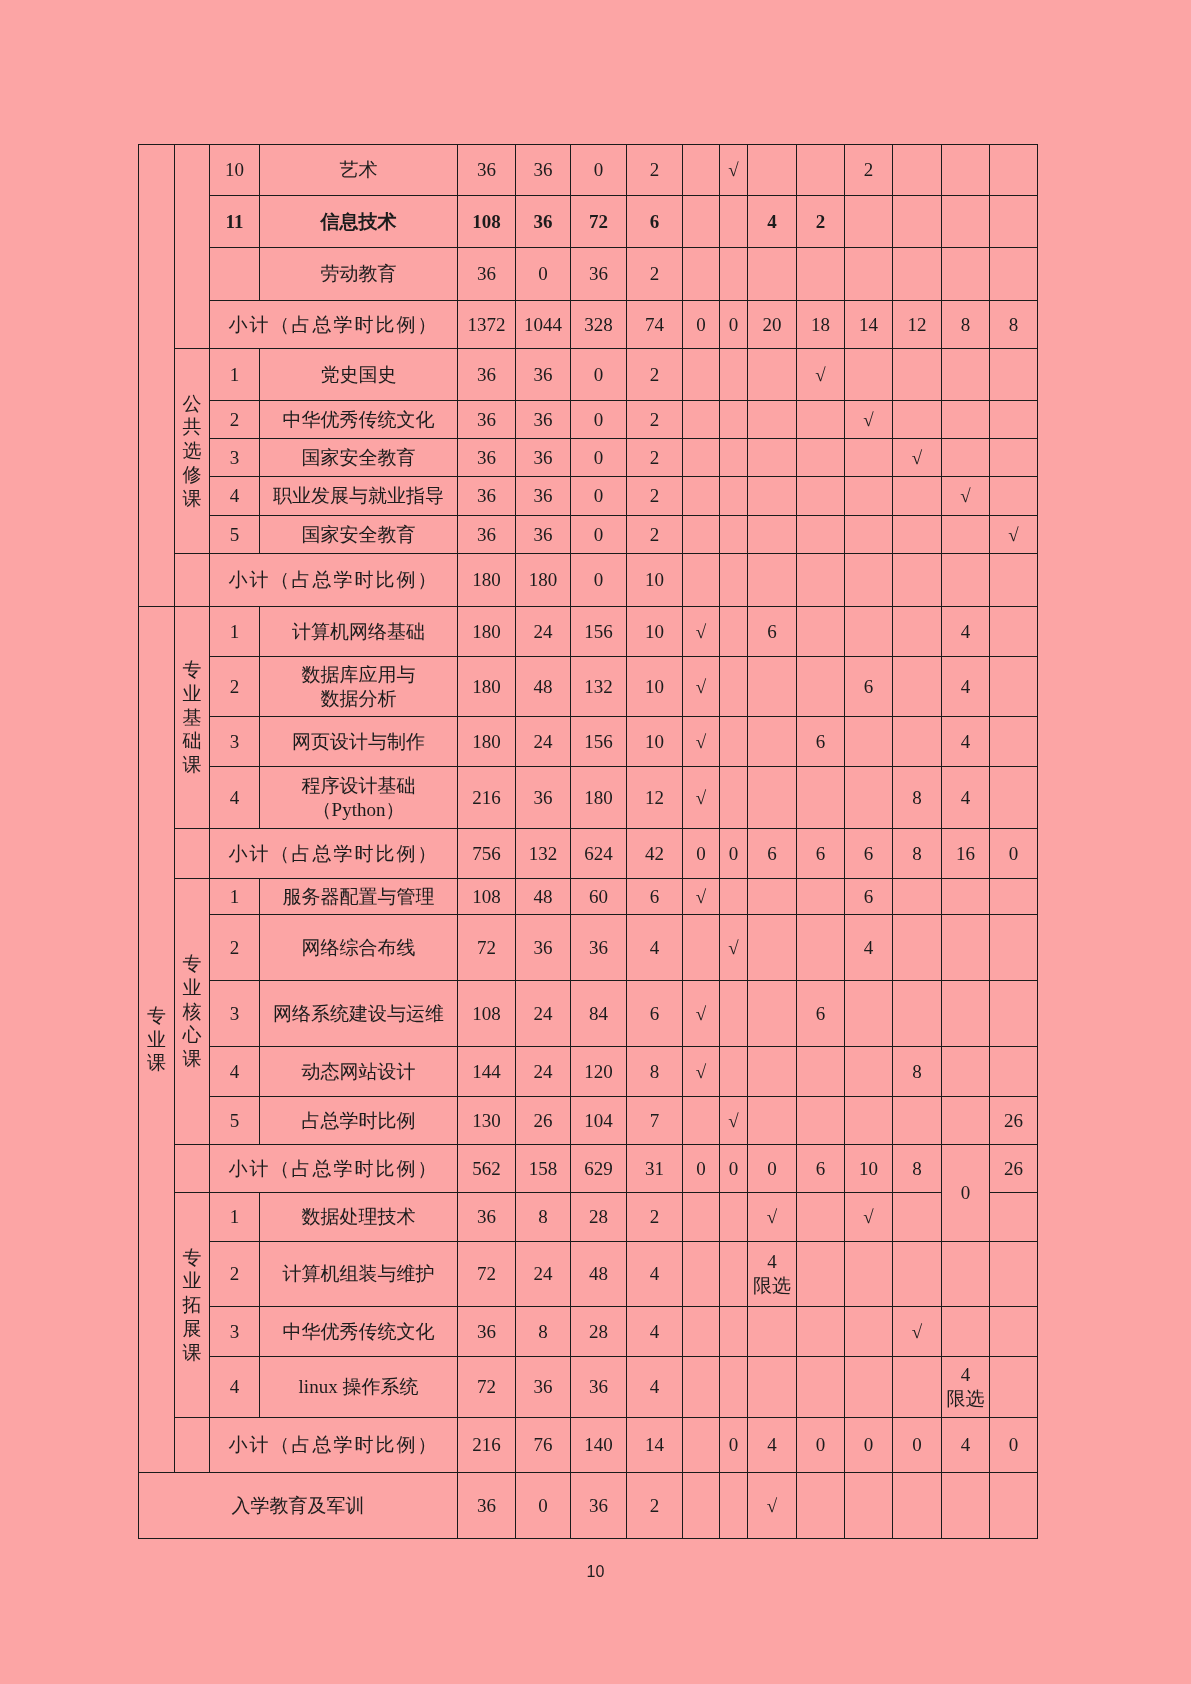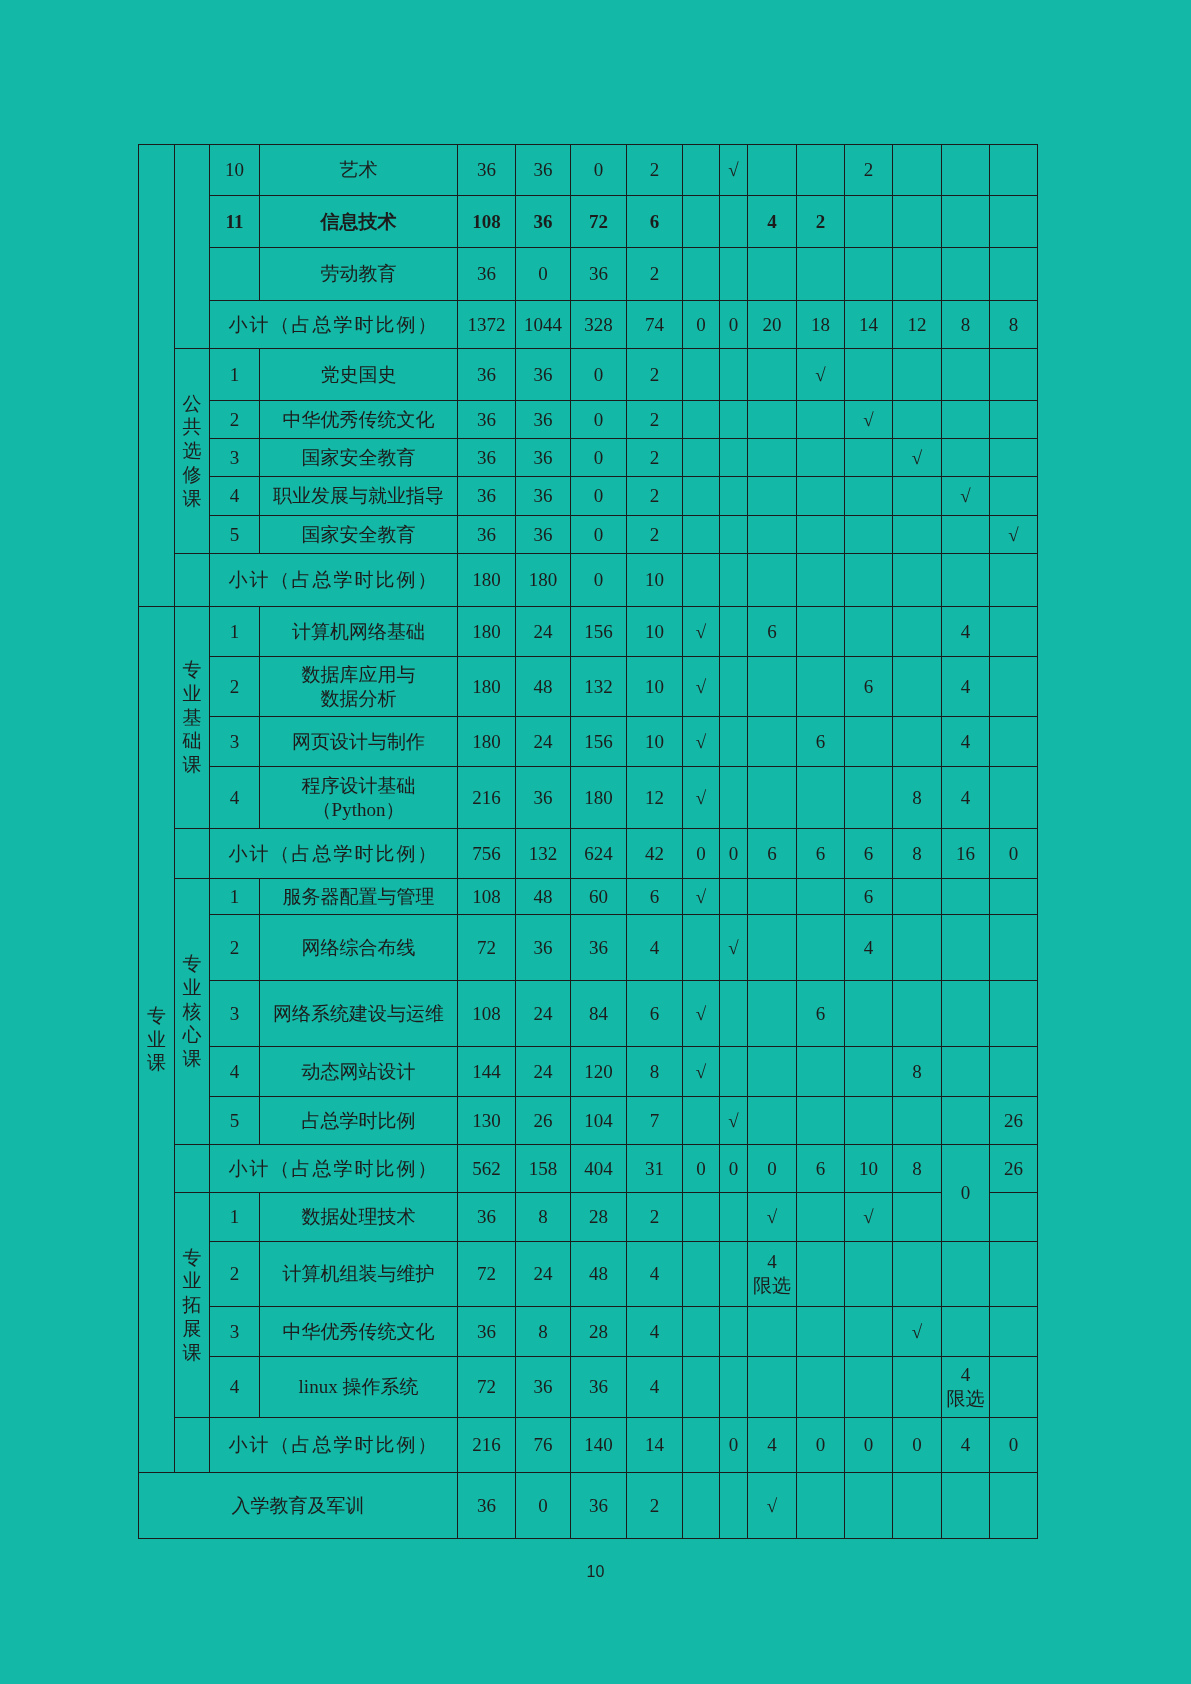--- a/index.html
+++ b/index.html
@@ -1,19 +1,19 @@
 <!DOCTYPE html>
 <html><head>
 <meta charset="utf-8">
 <style>
   html,body{margin:0;padding:0;background:#ffffff;}
   .page{
     position:relative;
     width:1191px;height:1684px;
-    background:#14b8a6;
+    background:#fca5a5;
     margin:0 auto;
     overflow:hidden;
     font-family:"Liberation Serif","DejaVu Serif",serif;
     color:#1c1c1c;
   }
   #table-host{position:absolute;left:138px;top:144px;}
   table.curriculum{
     border-collapse:collapse;
     table-layout:fixed;
     width:899px;
@@ -410,21 +410,21 @@
             <td data-name="empty-cell"></td>
             <td data-name="empty-cell"></td>
             <td data-name="empty-cell"></td>
             <td data-name="value-cell">26</td>
           </tr>
           <tr data-name="table-row" style="height: 48px;">
             <td data-name="empty-cell"></td>
             <td colspan="2" class="sub" data-name="subtotal-label">小计（占总学时比例）</td>
             <td data-name="value-cell">562</td>
             <td data-name="value-cell">158</td>
-            <td data-name="value-cell">404</td>
+            <td data-name="value-cell">629</td>
             <td data-name="value-cell">31</td>
             <td data-name="value-cell">0</td>
             <td data-name="value-cell">0</td>
             <td data-name="value-cell">0</td>
             <td data-name="value-cell">6</td>
             <td data-name="value-cell">10</td>
             <td data-name="value-cell">8</td>
             <td rowspan="2" class="vtop" data-name="value-cell">0</td>
             <td data-name="value-cell">26</td>
           </tr>

